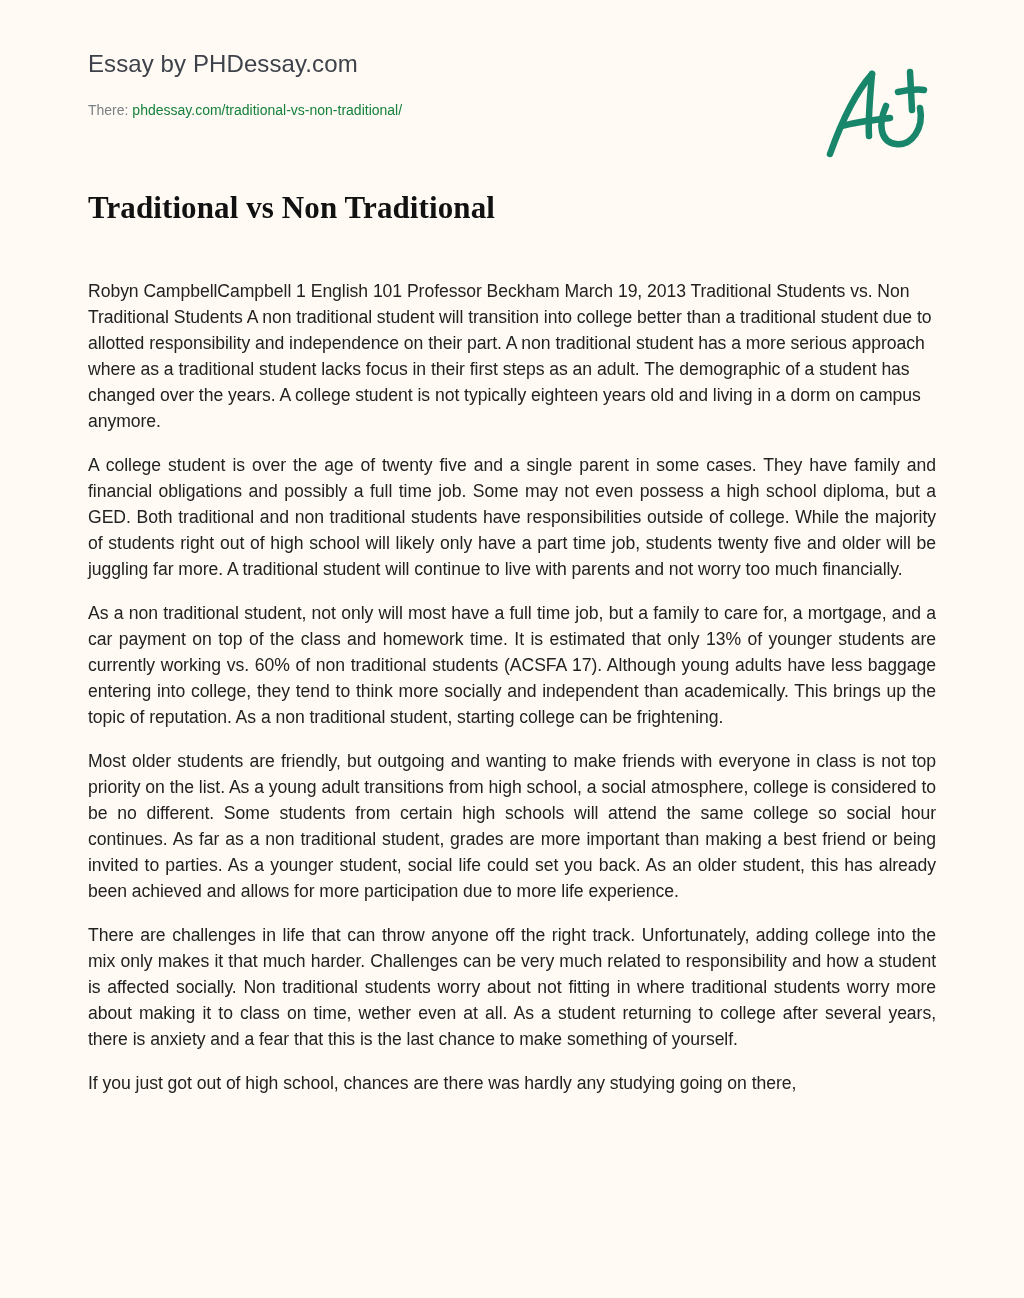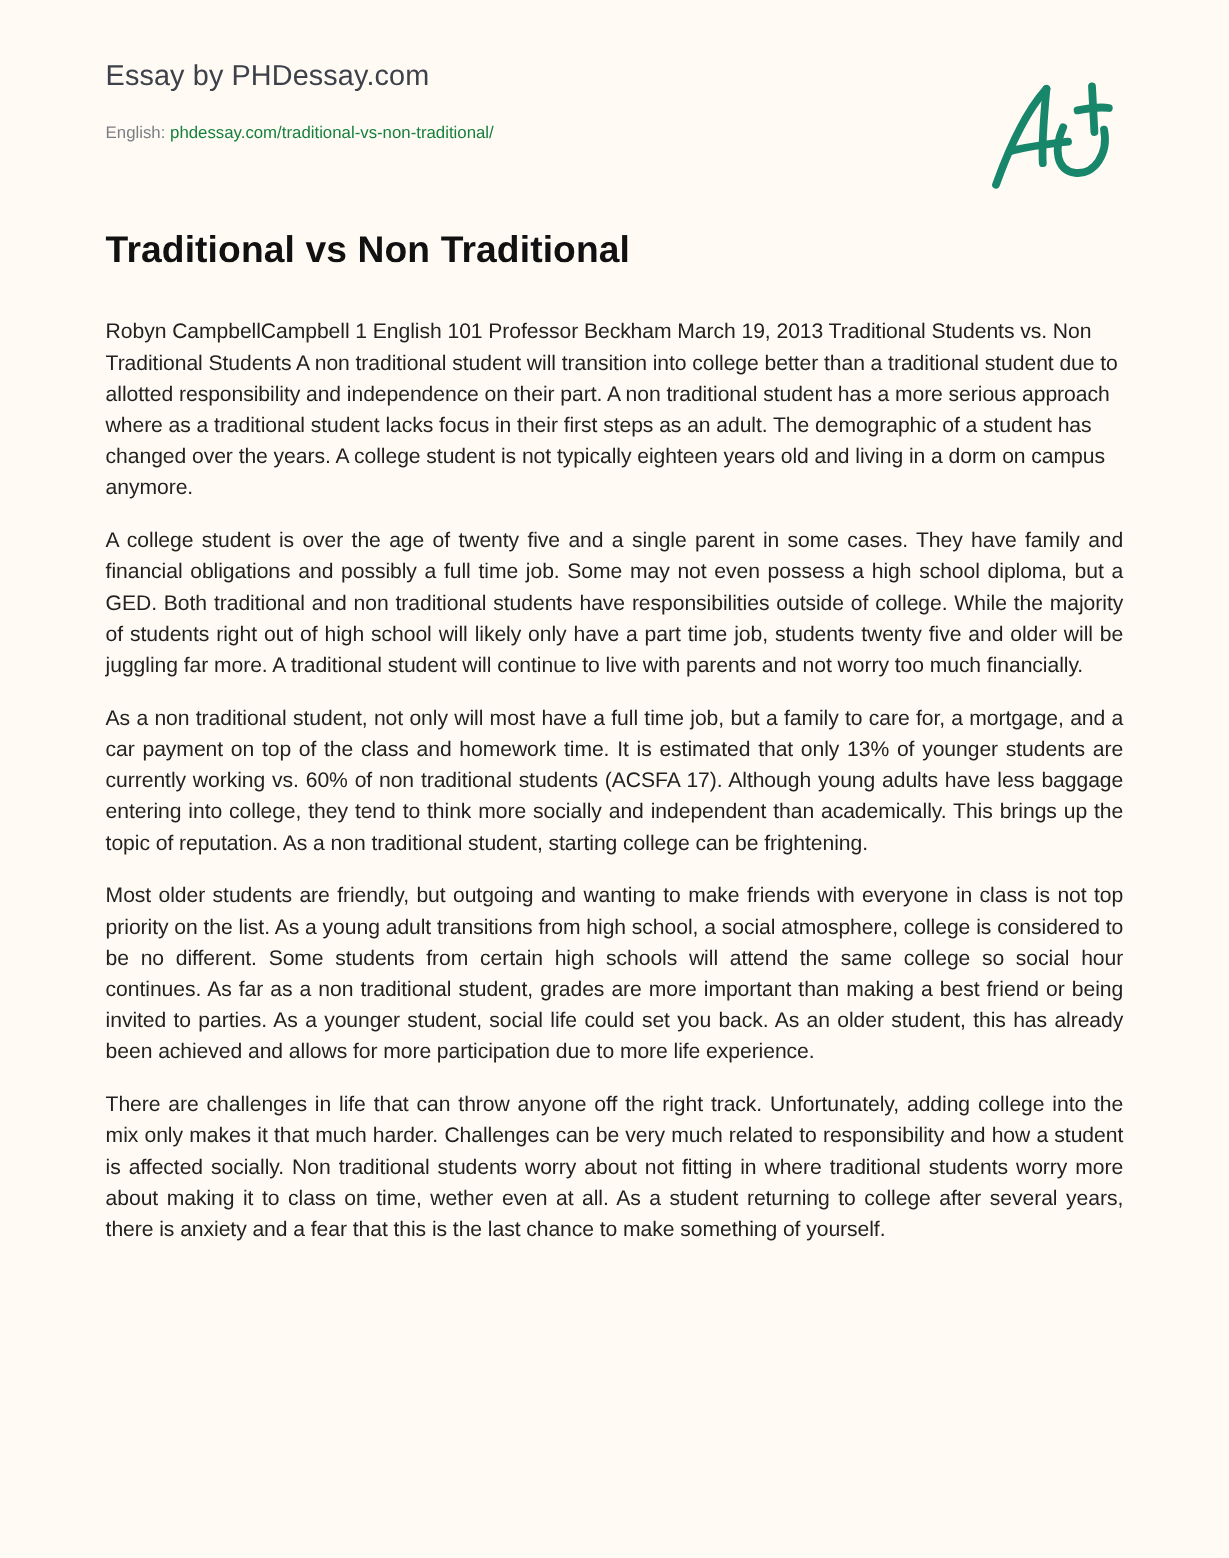--- a/index.html
+++ b/index.html
@@ -53,24 +53,25 @@
     .title {
       position: absolute;
       top: 190px;
       left: 0;
       margin: 0;
       font-size: 31px;
       font-weight: bold;
       color: #111111;
       letter-spacing: 0.1px;
       white-space: nowrap;
+      font-family: Liberation Serif, serif;
     }
     .essay {
       position: absolute;
-      top: 263px;
+      top: 278px;
       left: 0;
       width: 848px;
     }
     .essay p {
       margin: 0 0 18px 0;
       font-size: 17.6px;
       line-height: 26px;
       color: #222222;
       text-align: justify;
       letter-spacing: -0.05px;
@@ -80,21 +81,21 @@
     }
   </style>
 </head>
 <body>
 
 <div class="page">
 
   <div class="brand">Essay by PHDessay.com</div>
 
   <div class="source">
-    <span>English: </span><a>phdessay.com/traditional-vs-non-traditional/</a>
+    <span>There: </span><a>phdessay.com/traditional-vs-non-traditional/</a>
   </div>
 
   <div class="logo">
     <svg width="104" height="94" viewBox="0 0 104 94" xmlns="http://www.w3.org/2000/svg">
       <g fill="none" stroke="#18866a" stroke-width="6.5" stroke-linecap="round" stroke-linejoin="round">
 
         <path d="M6 88 C 16 60, 30 28, 48 8"></path>
         <path d="M48 8 C 46 30, 44 55, 45 70"></path>
 
         <path d="M18 60 C 32 56, 50 54, 66 52"></path>
@@ -108,15 +109,16 @@
   </div>
 
   <h1 class="title">Traditional vs Non Traditional</h1>
 
   <div class="essay">
     <p class="first">Robyn CampbellCampbell 1 English 101 Professor Beckham March 19, 2013 Traditional Students vs. Non Traditional Students A non traditional student will transition into college better than a traditional student due to allotted responsibility and independence on their part. A non traditional student has a more serious approach where as a traditional student lacks focus in their first steps as an adult. The demographic of a student has changed over the years. A college student is not typically eighteen years old and living in a dorm on campus anymore.</p>
     <p>A college student is over the age of twenty five and a single parent in some cases. They have family and financial obligations and possibly a full time job. Some may not even possess a high school diploma, but a GED. Both traditional and non traditional students have responsibilities outside of college. While the majority of students right out of high school will likely only have a part time job, students twenty five and older will be juggling far more. A traditional student will continue to live with parents and not worry too much financially.</p>
     <p>As a non traditional student, not only will most have a full time job, but a family to care for, a mortgage, and a car payment on top of the class and homework time. It is estimated that only 13% of younger students are currently working vs. 60% of non traditional students (ACSFA 17). Although young adults have less baggage entering into college, they tend to think more socially and independent than academically. This brings up the topic of reputation. As a non traditional student, starting college can be frightening.</p>
     <p>Most older students are friendly, but outgoing and wanting to make friends with everyone in class is not top priority on the list. As a young adult transitions from high school, a social atmosphere, college is considered to be no different. Some students from certain high schools will attend the same college so social hour continues. As far as a non traditional student, grades are more important than making a best friend or being invited to parties. As a younger student, social life could set you back. As an older student, this has already been achieved and allows for more participation due to more life experience.</p>
     <p>There are challenges in life that can throw anyone off the right track. Unfortunately, adding college into the mix only makes it that much harder. Challenges can be very much related to responsibility and how a student is affected socially. Non traditional students worry about not fitting in where traditional students worry more about making it to class on time, wether even at all. As a student returning to college after several years, there is anxiety and a fear that this is the last chance to make something of yourself.</p>
+    <p>If you just got out of high school, chances are there was hardly any studying going on there,</p>
   </div>
 
 </div>
 
 </body></html>

